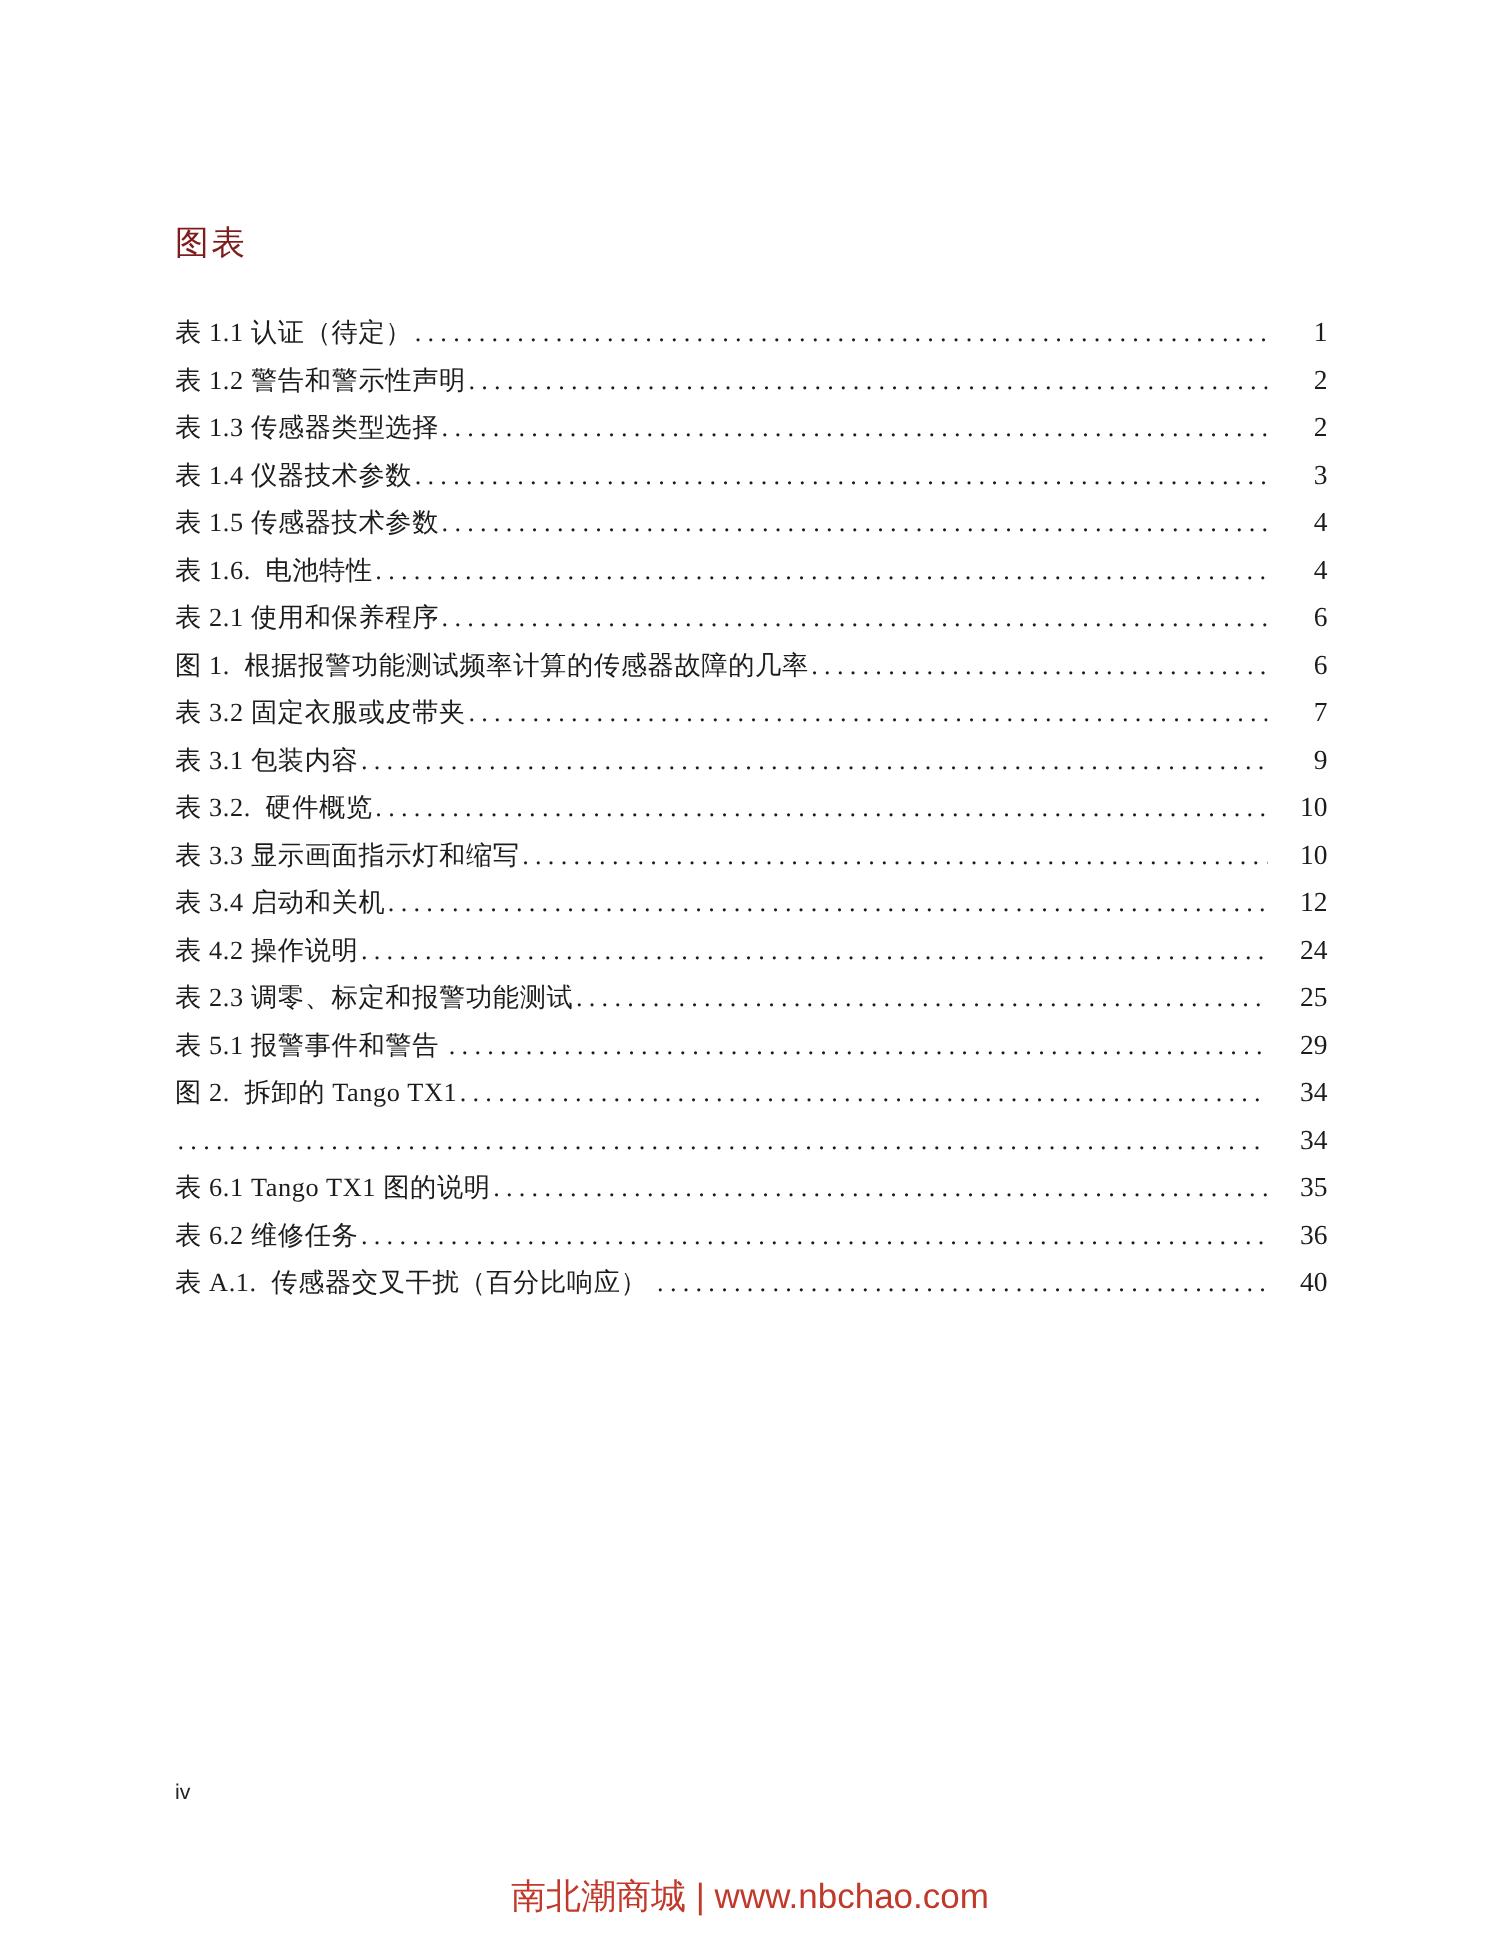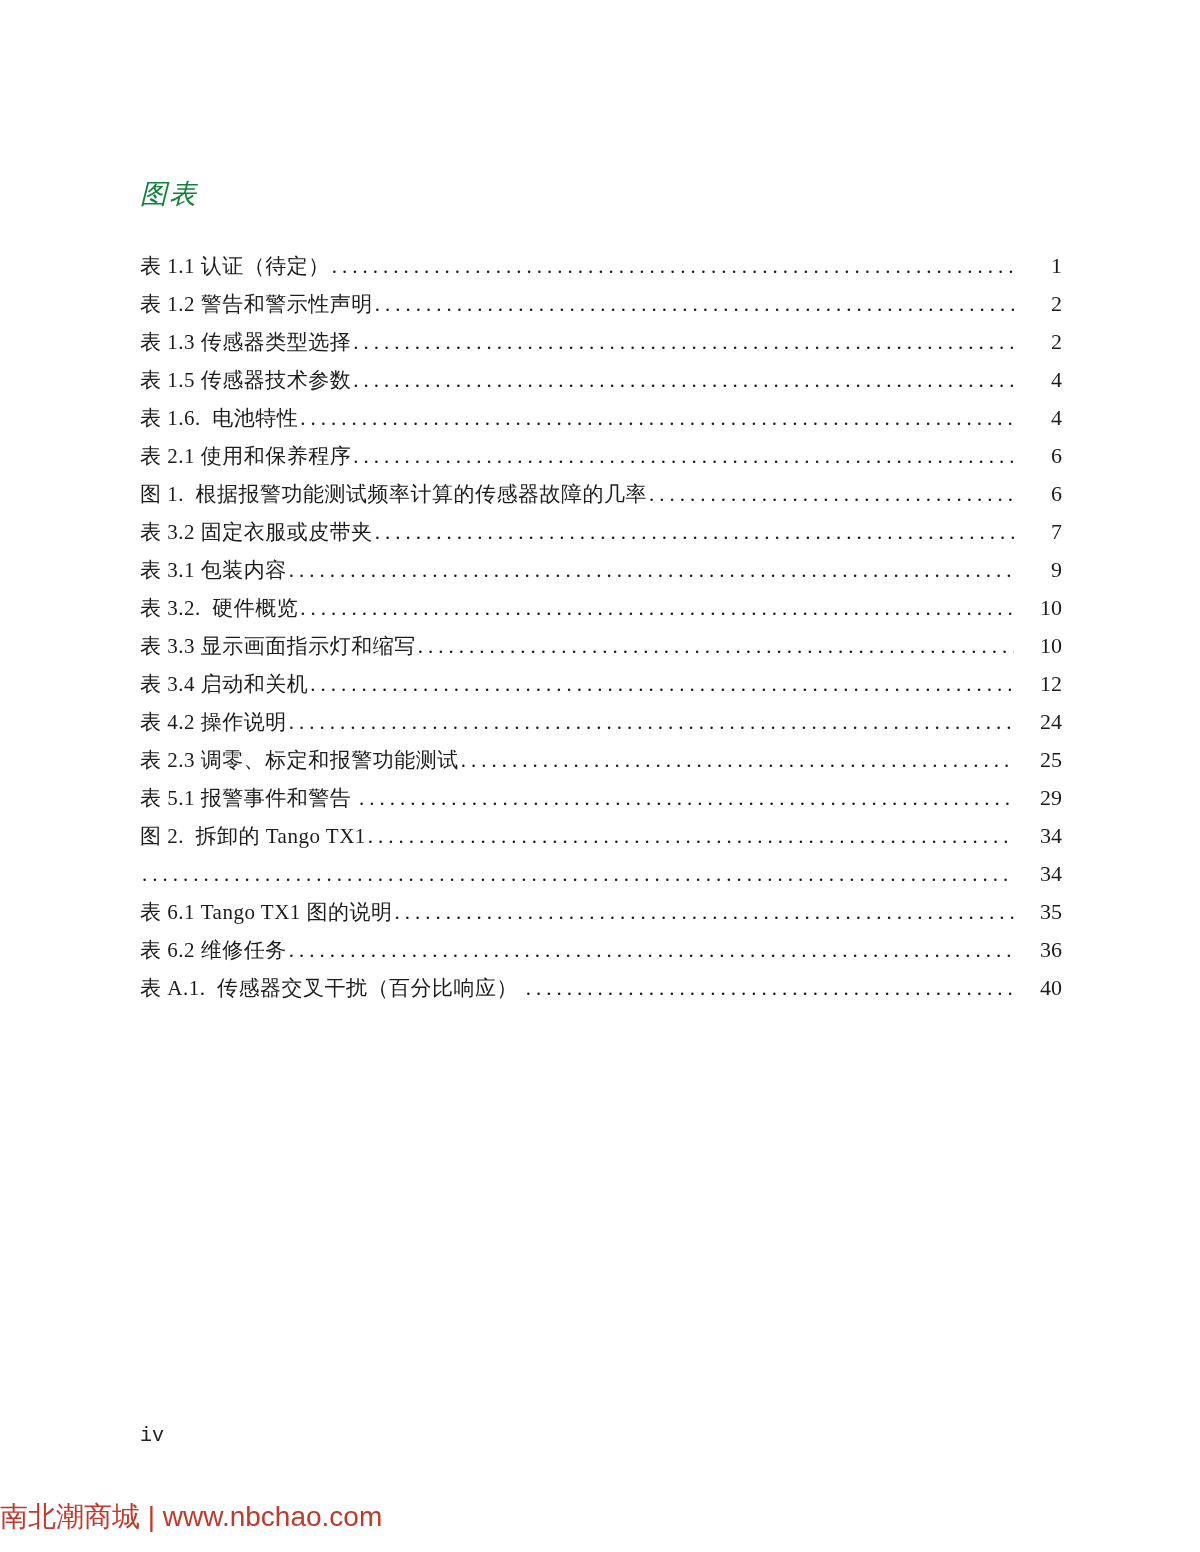--- a/index.html
+++ b/index.html
@@ -16,22 +16,21 @@
     font-family: "Liberation Serif", "DejaVu Serif", serif;
     color: #1c1c1c;
     overflow: hidden;
   }
   .doc-title {
     position: absolute;
     left: 140px;
     top: 176px;
     font-size: 27px;
     letter-spacing: 2px;
-    color: #15803d;
-    font-style: italic;
+    color: #7f1d1d;
   }
   .toc-list {
     position: absolute;
     left: 140px;
     top: 247px;
     width: 922px;
   }
   .toc-row {
     display: flex;
     align-items: flex-start;
@@ -61,30 +60,30 @@
     flex: 0 0 auto;
     min-width: 40px;
     margin-left: 8px;
     text-align: right;
     font-size: 22px;
   }
   .page-marker {
     position: absolute;
     left: 140px;
     top: 1424px;
-    font-family: Liberation Mono, monospace;
-    font-size: 20px;
+    font-family: Liberation Sans, sans-serif;
+    font-size: 17px;
     color: #222222;
   }
   .footer {
     position: absolute;
     left: 0;
     top: 1498px;
     width: 100%;
-    text-align: left;
+    text-align: center;
     font-family: "Liberation Sans", "DejaVu Sans", sans-serif;
     font-size: 28px;
     font-weight: 400;
   }
 </style>
 </head>
 <body>
 
 <div class="page">
 
@@ -100,20 +99,25 @@
         <span class="label">表 1.2 警告和警示性声明</span>
         <span class="dots"></span>
         <span class="pagenum">2</span>
       </div>
       <div class="toc-row">
         <span class="label">表 1.3 传感器类型选择</span>
         <span class="dots"></span>
         <span class="pagenum">2</span>
       </div>
       <div class="toc-row">
+        <span class="label">表 1.4 仪器技术参数</span>
+        <span class="dots"></span>
+        <span class="pagenum">3</span>
+      </div>
+      <div class="toc-row">
         <span class="label">表 1.5 传感器技术参数</span>
         <span class="dots"></span>
         <span class="pagenum">4</span>
       </div>
       <div class="toc-row">
         <span class="label">表 1.6.  电池特性</span>
         <span class="dots"></span>
         <span class="pagenum">4</span>
       </div>
       <div class="toc-row">

